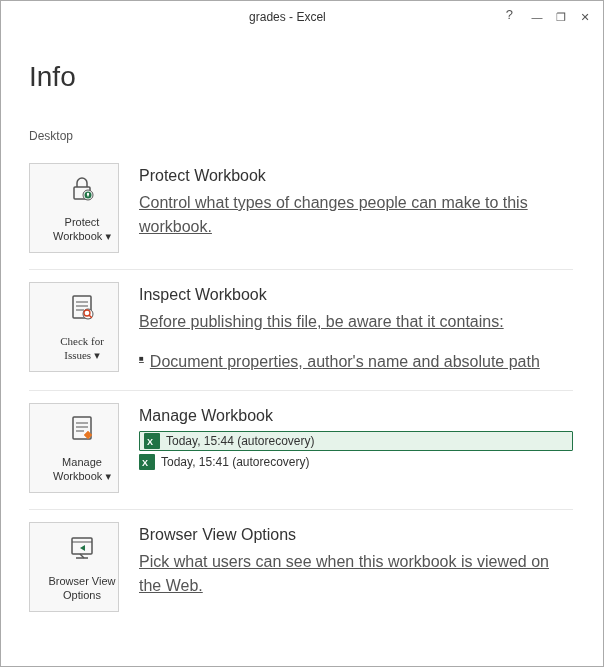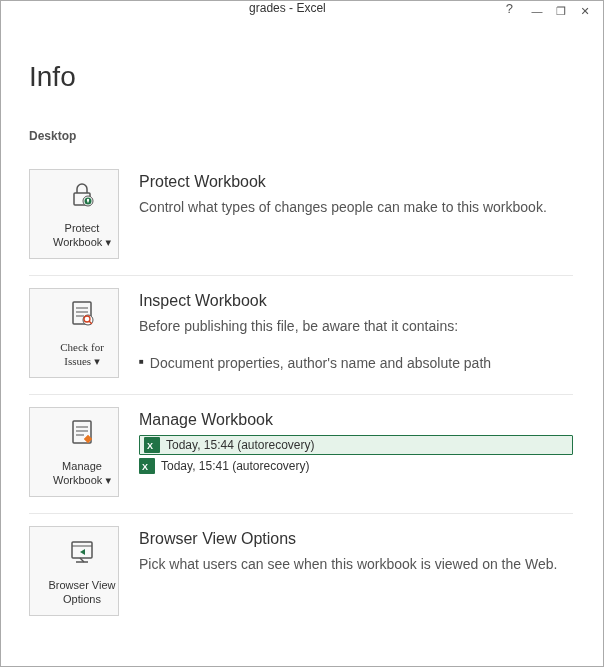--- a/index.html
+++ b/index.html
@@ -15,21 +15,21 @@
       height: 667px;
       background: #fff;
       border: 1px solid #aaa;
       display: flex;
       flex-direction: column;
     }
     .title-bar {
       height: 32px;
       background: #fff;
       display: flex;
-      align-items: flex-start;
+      align-items: center;
       justify-content: space-between;
       padding: 0 8px;
       border-bottom: none;
       flex-shrink: 0;
     }
     .title-bar-title {
       font-size: 12px;
       color: #333;
       flex: 1;
       text-align: center;
@@ -74,22 +74,21 @@
     }
     .file-name {
       font-size: 17px;
       color: #217346;
       font-weight: 600;
       margin-bottom: 2px;
     }
     .file-location {
       font-size: 12px;
       color: #555;
-      margin-bottom: 18px;
-      font-weight: bold;
+      margin-bottom: 12px;
     }
     .section {
       display: flex;
       align-items: flex-start;
       margin-bottom: 8px;
       padding: 8px 0;
     }
     .section-icon-box {
       width: 90px;
       min-width: 90px;
@@ -118,23 +117,24 @@
       flex: 1;
       padding-top: 4px;
     }
     .section-title {
       font-size: 16px;
       color: #333;
       font-weight: 400;
       margin-bottom: 6px;
     }
     .section-desc {
-      font-size: 14px;
+      font-size: 16px;
       color: #555;
       line-height: 1.5;
+      text-decoration: underline;
     }
     .section-desc ul {
       list-style: none;
       margin-top: 4px;
     }
     .section-desc ul li {
       display: flex;
       align-items: flex-start;
       gap: 6px;
       margin-top: 16px;

